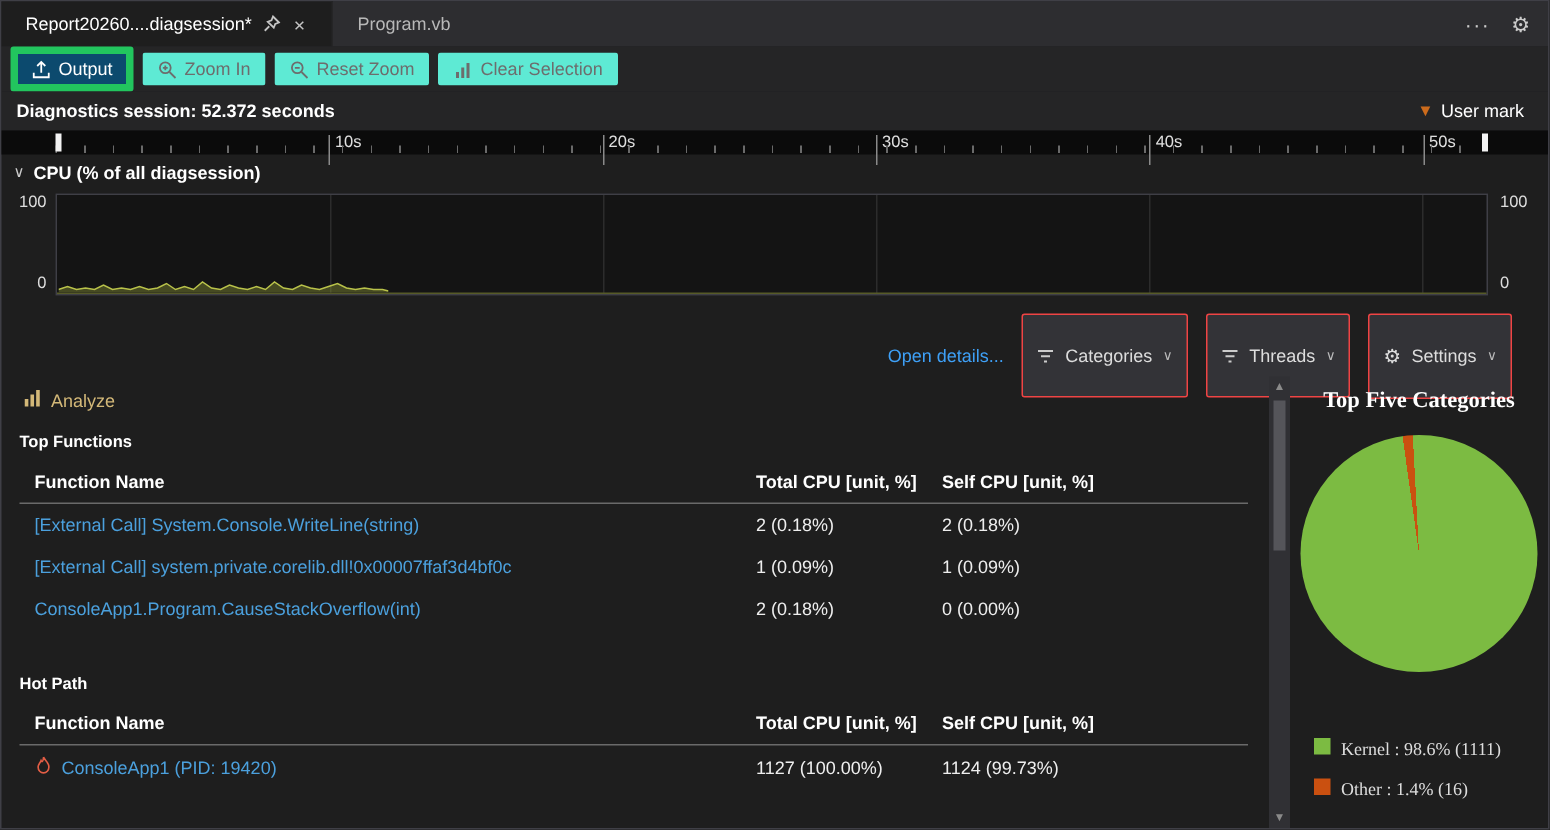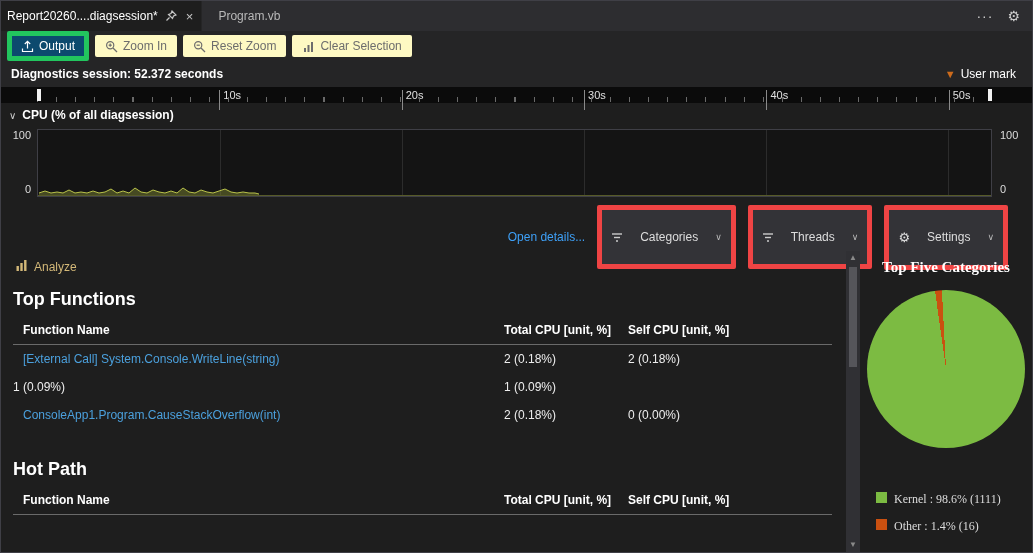--- a/index.html
+++ b/index.html
@@ -6,34 +6,34 @@
   html,body { width:1033px; height:553px; }
   body {
     background:#1e1e1e; color:#cccccc;
     font-family:"Liberation Sans", sans-serif; font-size:12px;
     overflow:hidden;
   }
   .app { position:absolute; inset:0; border:1px solid #3f3f46; display:flex; flex-direction:column; background:#1e1e1e; }
 
   
   .tabbar { height:30px; background:#2d2d30; display:flex; align-items:stretch; flex:none; }
-  .tab { display:flex; align-items:center; gap:7px; padding:0 6px; cursor:default; }
+  .tab { display:flex; align-items:center; gap:7px; padding:0 16px; cursor:default; }
   .tab.active { background:#1e1e1e; color:#ffffff; border-right:1px solid #252526; }
   .tab.inactive { color:#b8b8b8; padding:0 16px;justify-content:flex-end; }
   .tab .pin svg { display:block; }
   .tab .close { color:#c5c5c5; font-size:13px; line-height:1; padding:0 2px; }
   .tab-actions { margin-left:auto; display:flex; align-items:center; gap:14px; padding-right:12px; color:#cccccc; }
   .dots { font-size:14px; letter-spacing:1px; }
   .gear { font-size:14px; }
 
   
   .toolbar { height:30px; background:#252526; display:flex; align-items:center; gap:6px; padding:0 6px; flex:none; }
   .btn { display:flex; align-items:center; gap:5px; padding:3px 9px; border-radius:2px; white-space:nowrap; }
   .btn.primary { background:#0c4a6e; border:5px solid #22c55e; color:#ffffff; }
-  .btn.disabled { background:#fef9c3; border:1px solid transparent; color:#6d6d6d; }
+  .btn.disabled { background:#5eead4; border:1px solid transparent; color:#6d6d6d; }
   .btn svg { display:block; }
 
   
   .session-row { height:26px; background:#252526; display:flex; align-items:center; padding:0 10px; flex:none; }
   .session-label { font-weight:bold; color:#ffffff; }
   .user-mark { margin-left:auto; display:flex; align-items:center; gap:5px; color:#ffffff; padding-right:6px; }
   .user-mark .tri { color:#cc6b1c; font-size:11px; }
 
   
   .ruler { height:16px; background:#0b0b0b; position:relative; flex:none; }
@@ -58,30 +58,30 @@
   .plot { position:absolute; left:36px; right:40px; top:2px; bottom:6px; background:#141414; border:1px solid #3f3f46; }
   .gridline { position:absolute; top:0; bottom:0; width:1px; background:#2c2c2c; }
   .plot::after { content:''; position:absolute; left:0; right:0; bottom:0; height:1px; background:#565a28; }
   .activity { position:absolute; left:1px; bottom:1px; }
 
   .spacer { height:20px; flex:none; }
 
   
   .details-bar { height:28px; display:flex; align-items:center; justify-content:flex-end; gap:12px; padding-right:24px; flex:none; }
   .link { color:#3ea0f7; }
-  .dd { display:flex; align-items:center; gap:17px; background:#333337; border:5px solid #ef4444; border-radius:2px; padding:20px 9px; color:#dddddd; }
+  .dd { display:flex; align-items:center; gap:7px; background:#333337; border:1px solid #ef4444; border-radius:2px; padding:20px 9px; color:#dddddd; }
   .dd .chev { font-size:9px; color:#bbbbbb; }
   .dd .gear { font-size:13px; }
   .dd svg { display:block; }
 
   
   .main { flex:1; display:flex; min-height:0; }
   .left { flex:1; padding-top:4px; min-width:0; }
   .analyze { display:flex; align-items:center; gap:6px; padding:4px 14px; color:#d3b878; }
-  .section-title { font-size:18px; font-weight:bold; color:#ffffff; padding:10px 12px 6px; }
+  .section-title { font-size:11px; font-weight:bold; color:#ffffff; padding:10px 12px 6px; }
   .fn-table { margin:0 14px 0 12px; }
   .grid3 { display:grid; grid-template-columns:491px 124px 1fr; align-items:center; }
   .fn-header { font-weight:bold; color:#ffffff; padding:7px 0; border-bottom:1px solid #6a6a6a; }
   .fn-header .c0 { padding-left:10px; }
   .fn-row { padding:7px 0; }
   .fn-row .c0 { padding-left:10px; color:#4ba0dd; display:flex; align-items:center; gap:6px; }
   .fn-row .val { color:#eeeeee; }
   .hotpath-gap { height:20px; }
 
   
@@ -282,20 +282,23 @@
           <span>Self CPU [unit, %]</span>
         </div>
         <div class="grid3 fn-row">
           <span class="c0">
               <a>[External Call] System.Console.WriteLine(string)</a>
             </span>
           <span class="val">2 (0.18%)</span>
           <span class="val">2 (0.18%)</span>
         </div>
         <div class="grid3 fn-row">
+          <span class="c0">
+              <a>[External Call] system.private.corelib.dll!0x00007ffaf3d4bf0c</a>
+            </span>
           <span class="val">1 (0.09%)</span>
           <span class="val">1 (0.09%)</span>
         </div>
         <div class="grid3 fn-row">
           <span class="c0">
               <a>ConsoleApp1.Program.CauseStackOverflow(int)</a>
             </span>
           <span class="val">2 (0.18%)</span>
           <span class="val">0 (0.00%)</span>
         </div>
@@ -303,20 +306,32 @@
 
       <div class="hotpath-gap"></div>
 
       <div class="section-title">Hot Path</div>
 
       <div class="fn-table">
         <div class="grid3 fn-header">
           <span class="c0">Function Name</span>
           <span>Total CPU [unit, %]</span>
           <span>Self CPU [unit, %]</span>
+        </div>
+        <div class="grid3 fn-row">
+          <span class="c0">
+            <span>
+              <svg width="12" height="13" viewBox="0 0 12 13">
+                  <path d="M6 0.8 C7 3 9.6 4.2 9.6 7.4 A3.6 3.9 0 1 1 2.4 7.4 C2.4 5.6 3.8 4.6 4.4 3 C4.9 4 5.8 4.3 6 0.8 Z" fill="none" stroke="#e25d45" stroke-width="1.1"></path>
+                </svg>
+            </span>
+            <a>ConsoleApp1 (PID: 19420)</a>
+          </span>
+          <span class="val">1127 (100.00%)</span>
+          <span class="val">1124 (99.73%)</span>
         </div>
       </div>
     </div>
 
     <div class="scrollbar">
       <div class="sb-arrow">▲</div>
       <div class="sb-track">
         <div class="sb-thumb"></div>
       </div>
       <div class="sb-arrow">▼</div>

